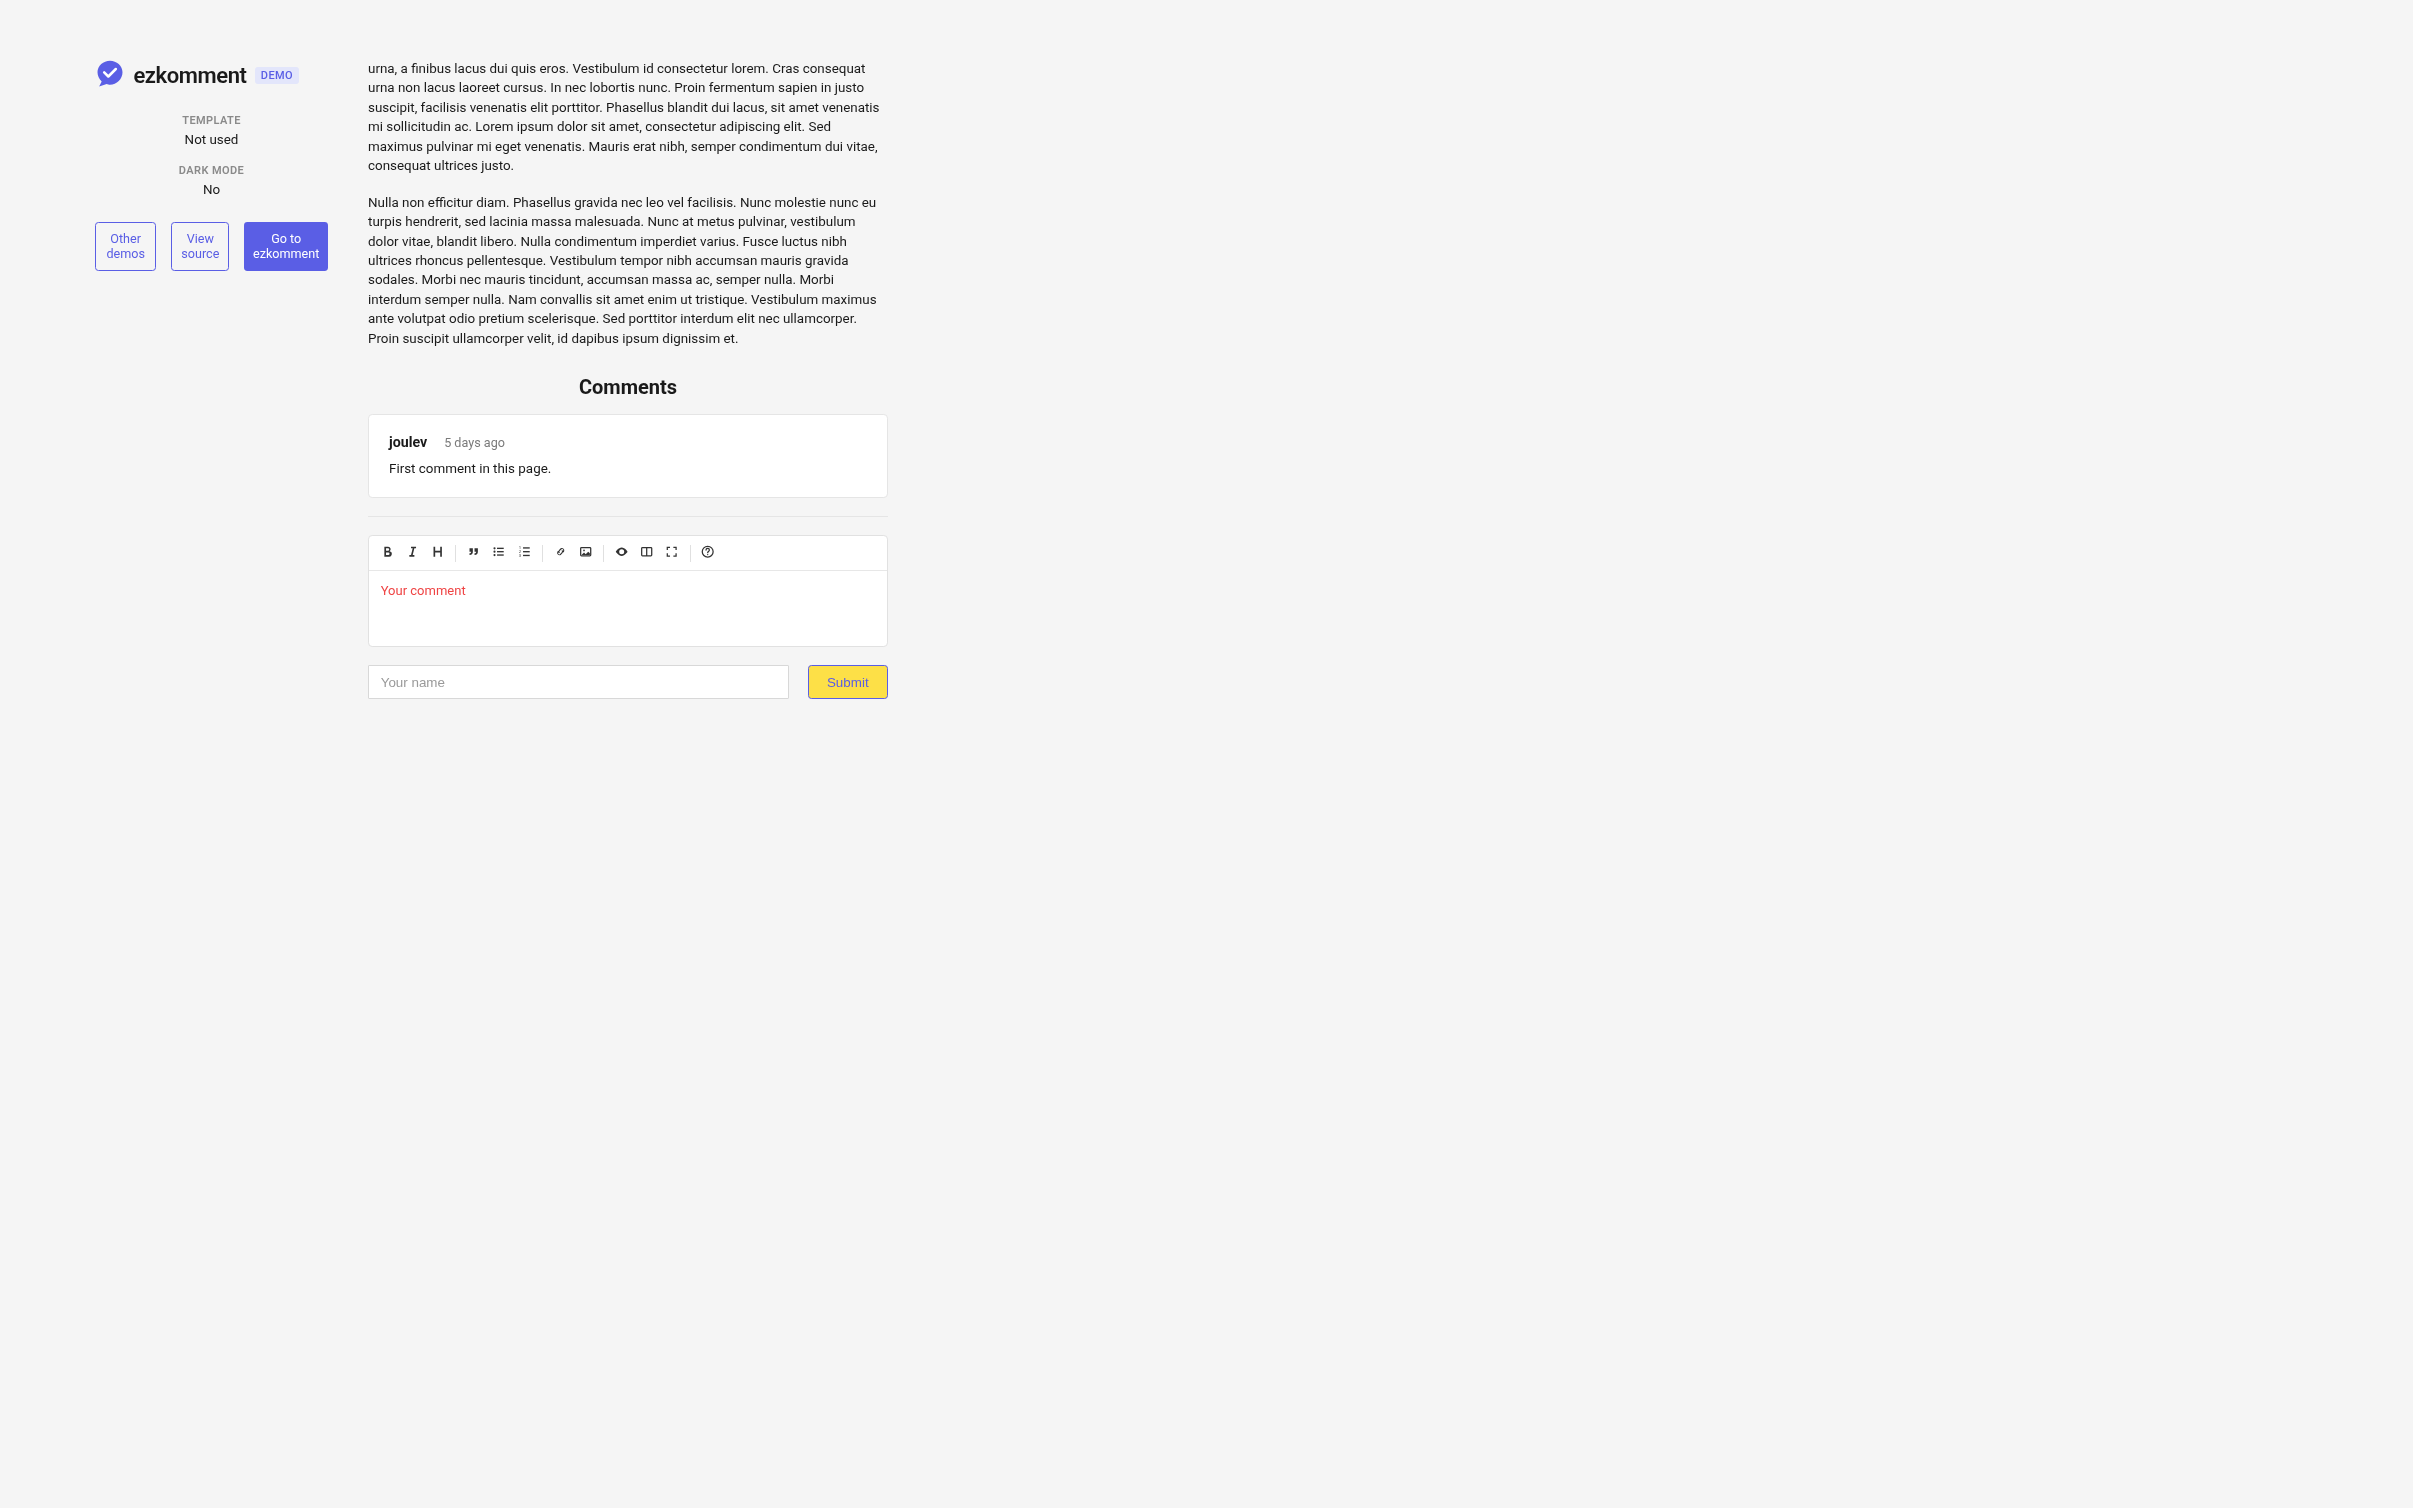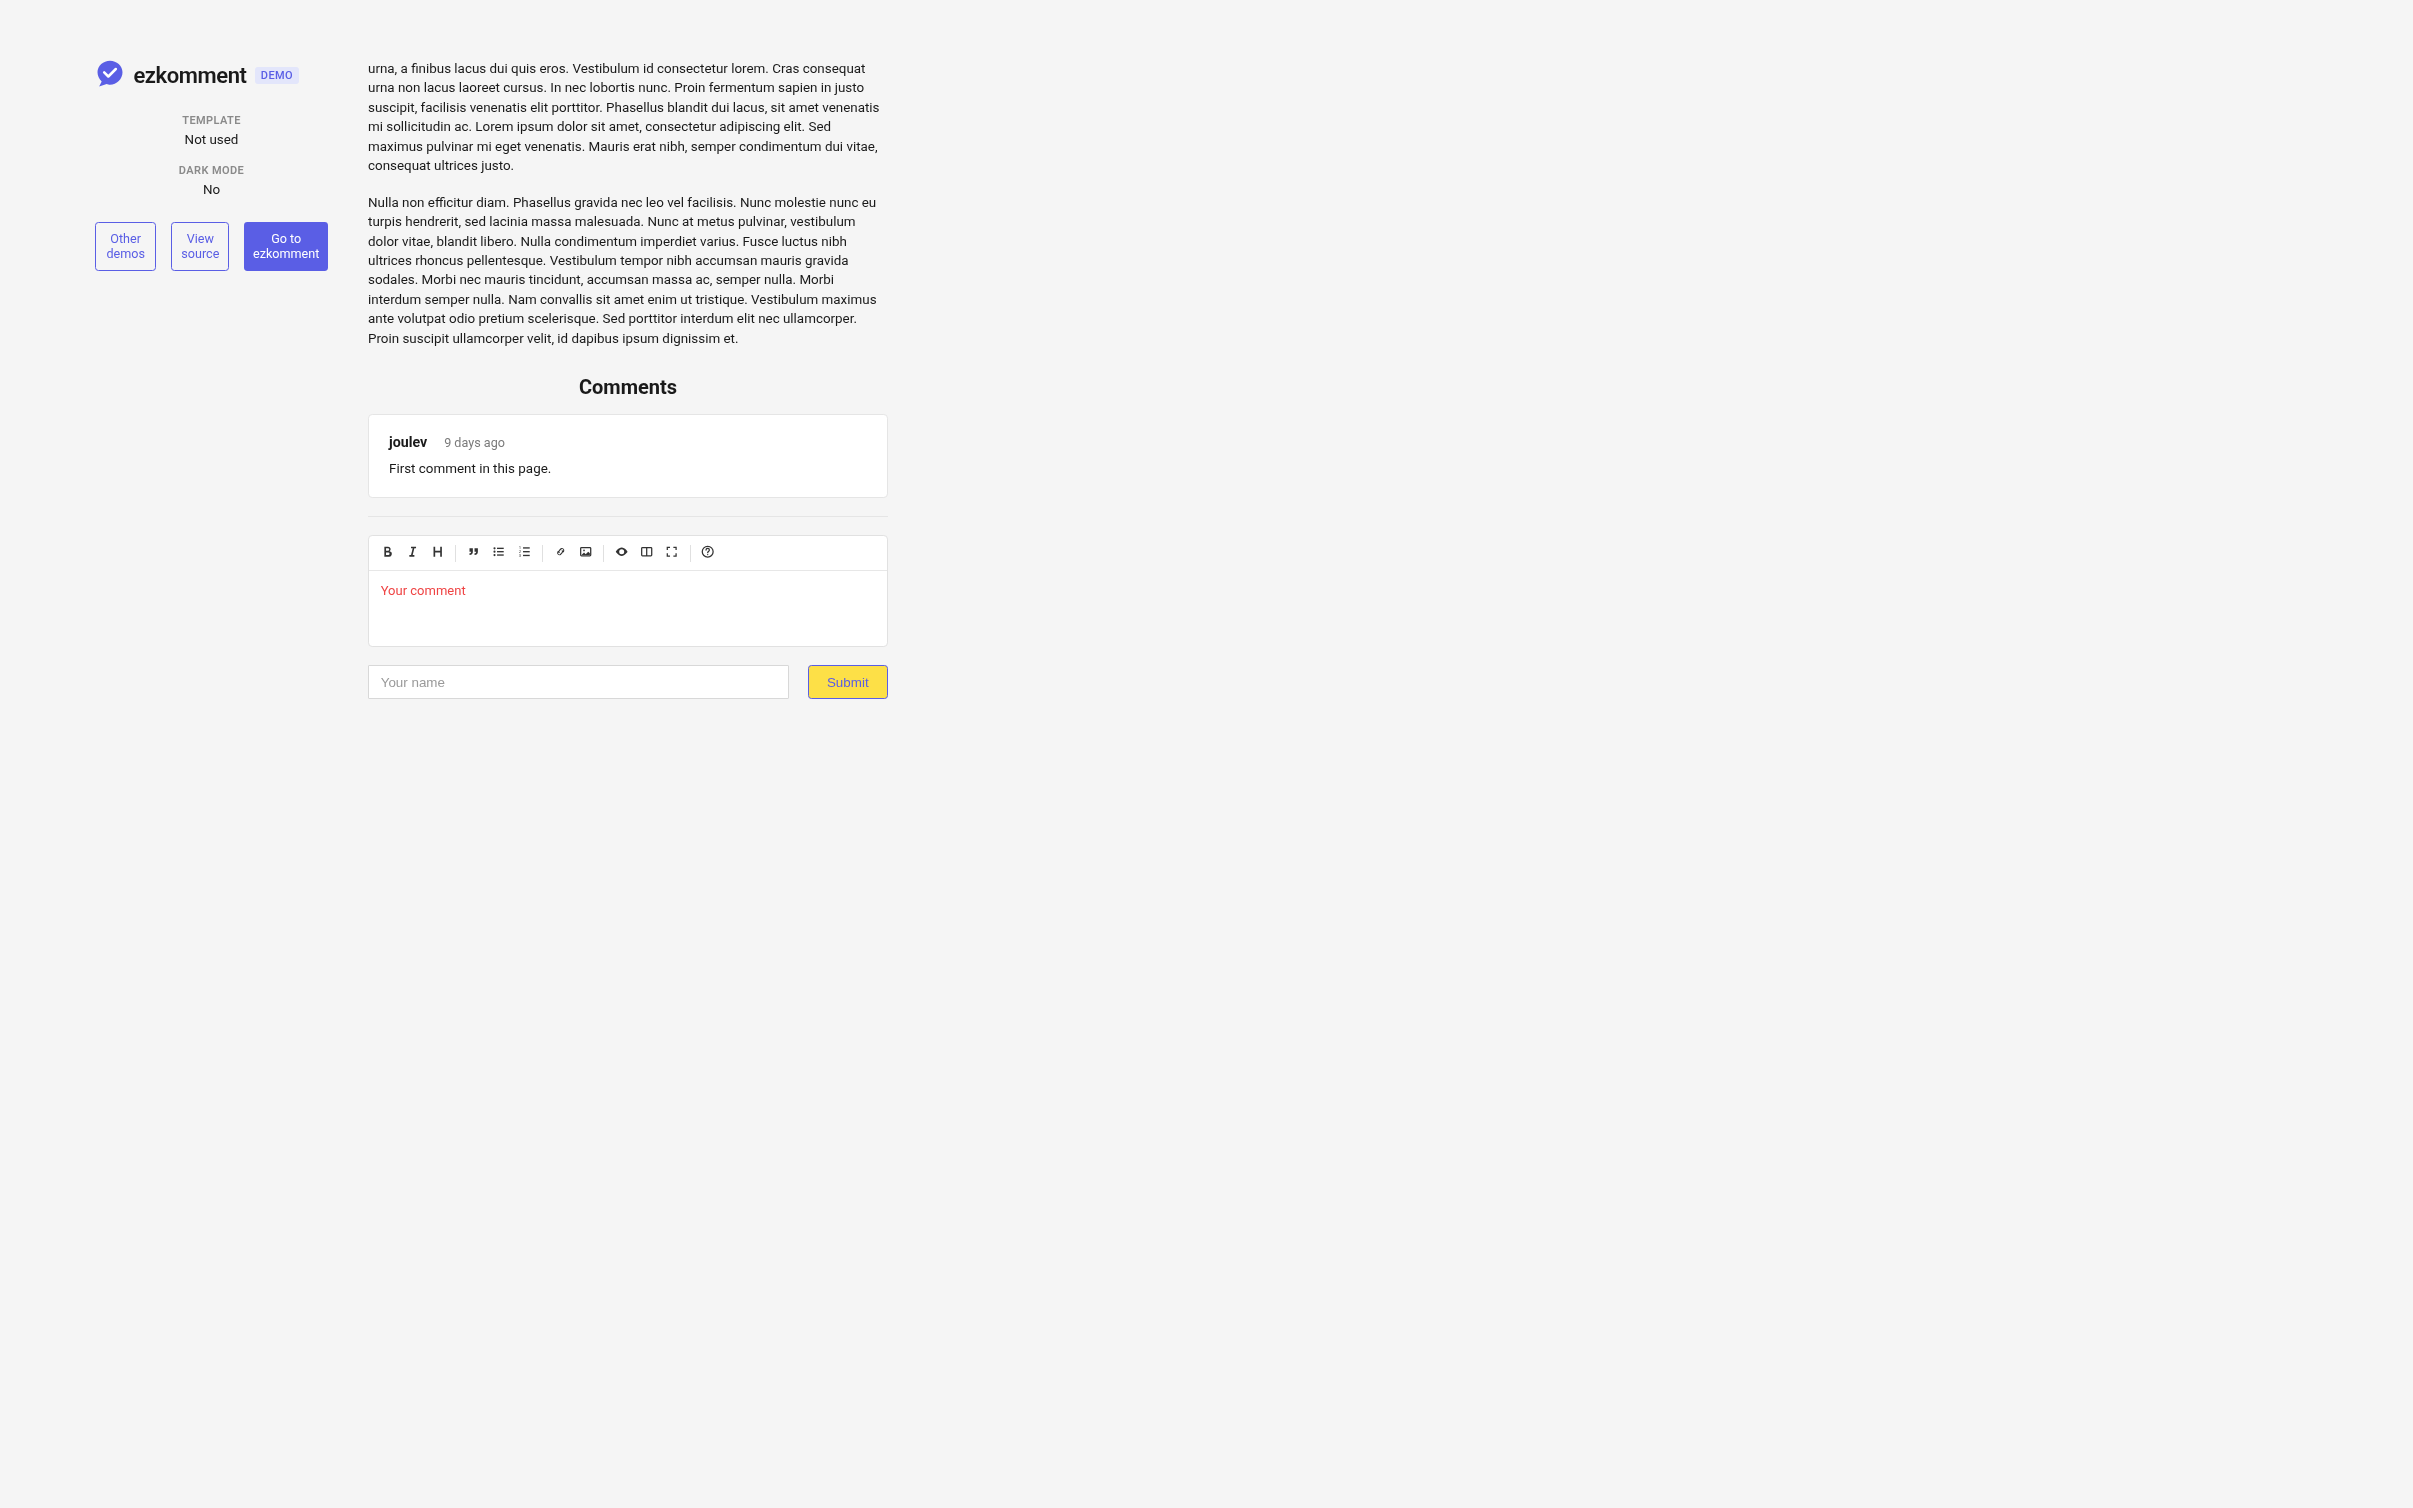--- a/index.html
+++ b/index.html
@@ -272,21 +272,21 @@
 
   <main class="main">
     <p class="body-text">urna, a finibus lacus dui quis eros. Vestibulum id consectetur lorem. Cras consequat urna non lacus laoreet cursus. In nec lobortis nunc. Proin fermentum sapien in justo suscipit, facilisis venenatis elit porttitor. Phasellus blandit dui lacus, sit amet venenatis mi sollicitudin ac. Lorem ipsum dolor sit amet, consectetur adipiscing elit. Sed maximus pulvinar mi eget venenatis. Mauris erat nibh, semper condimentum dui vitae, consequat ultrices justo.</p>
     <p class="body-text">Nulla non efficitur diam. Phasellus gravida nec leo vel facilisis. Nunc molestie nunc eu turpis hendrerit, sed lacinia massa malesuada. Nunc at metus pulvinar, vestibulum dolor vitae, blandit libero. Nulla condimentum imperdiet varius. Fusce luctus nibh ultrices rhoncus pellentesque. Vestibulum tempor nibh accumsan mauris gravida sodales. Morbi nec mauris tincidunt, accumsan massa ac, semper nulla. Morbi interdum semper nulla. Nam convallis sit amet enim ut tristique. Vestibulum maximus ante volutpat odio pretium scelerisque. Sed porttitor interdum elit nec ullamcorper. Proin suscipit ullamcorper velit, id dapibus ipsum dignissim et.</p>
 
     <h2 class="comments-heading">Comments</h2>
 
     <div class="comment-card">
       <div class="comment-header">
         <span class="comment-author">joulev</span>
-        <span class="comment-time">9 days ago</span>
+        <span class="comment-time">5 days ago</span>
       </div>
       <div class="comment-body">First comment in this page.</div>
     </div>
 
     <hr class="divider">
 
     <div class="editor">
       <div class="toolbar">
 
         <div class="tool-btn">

